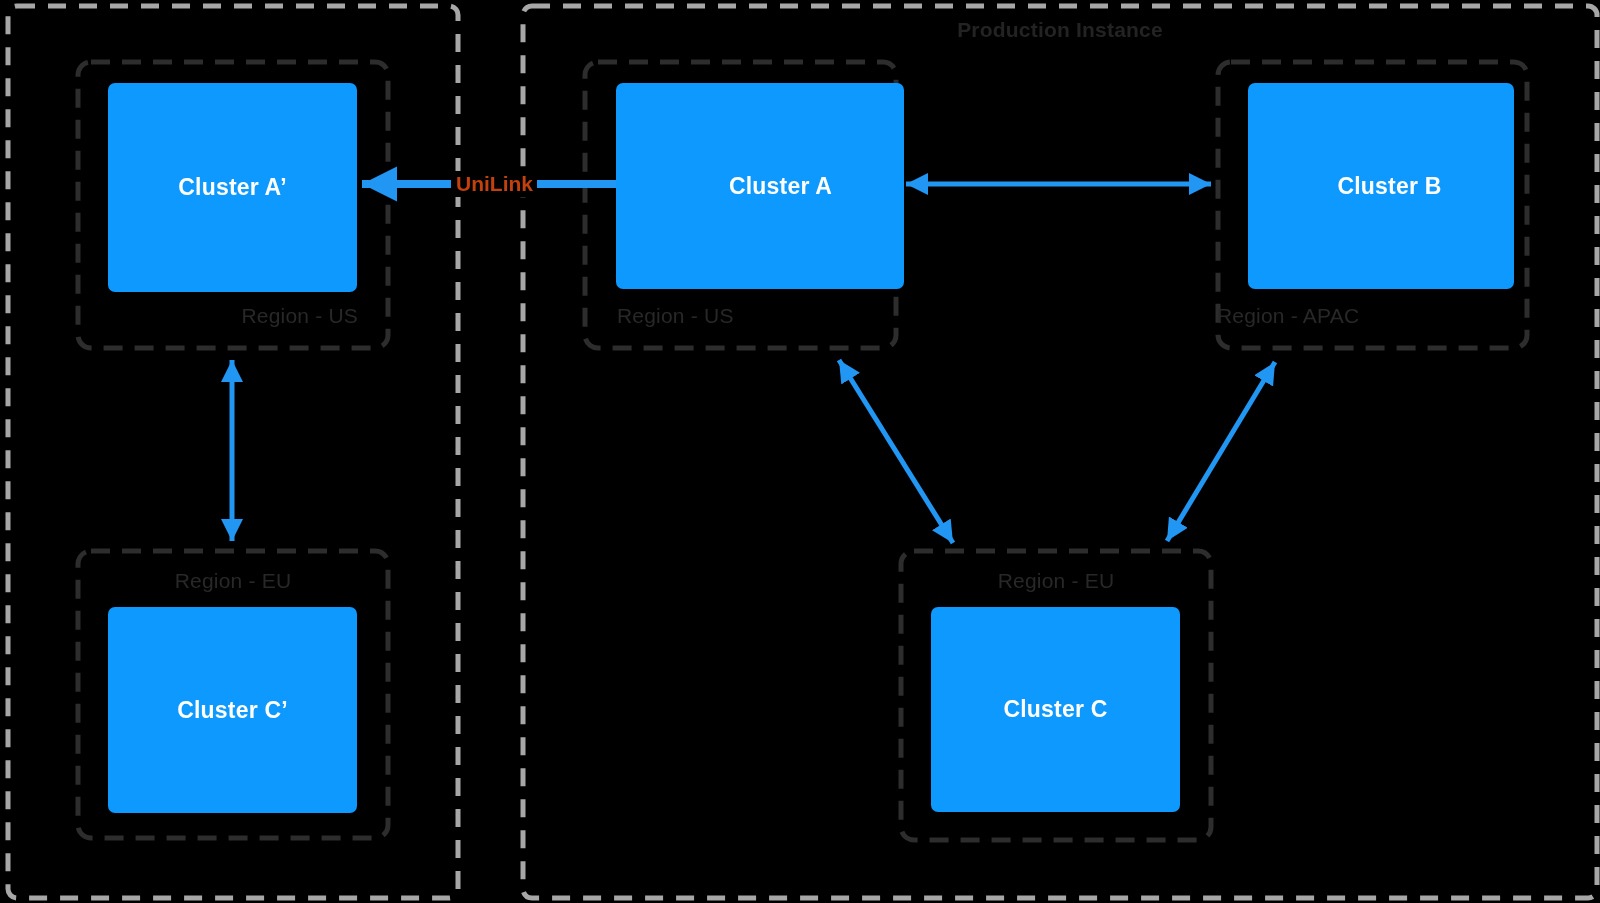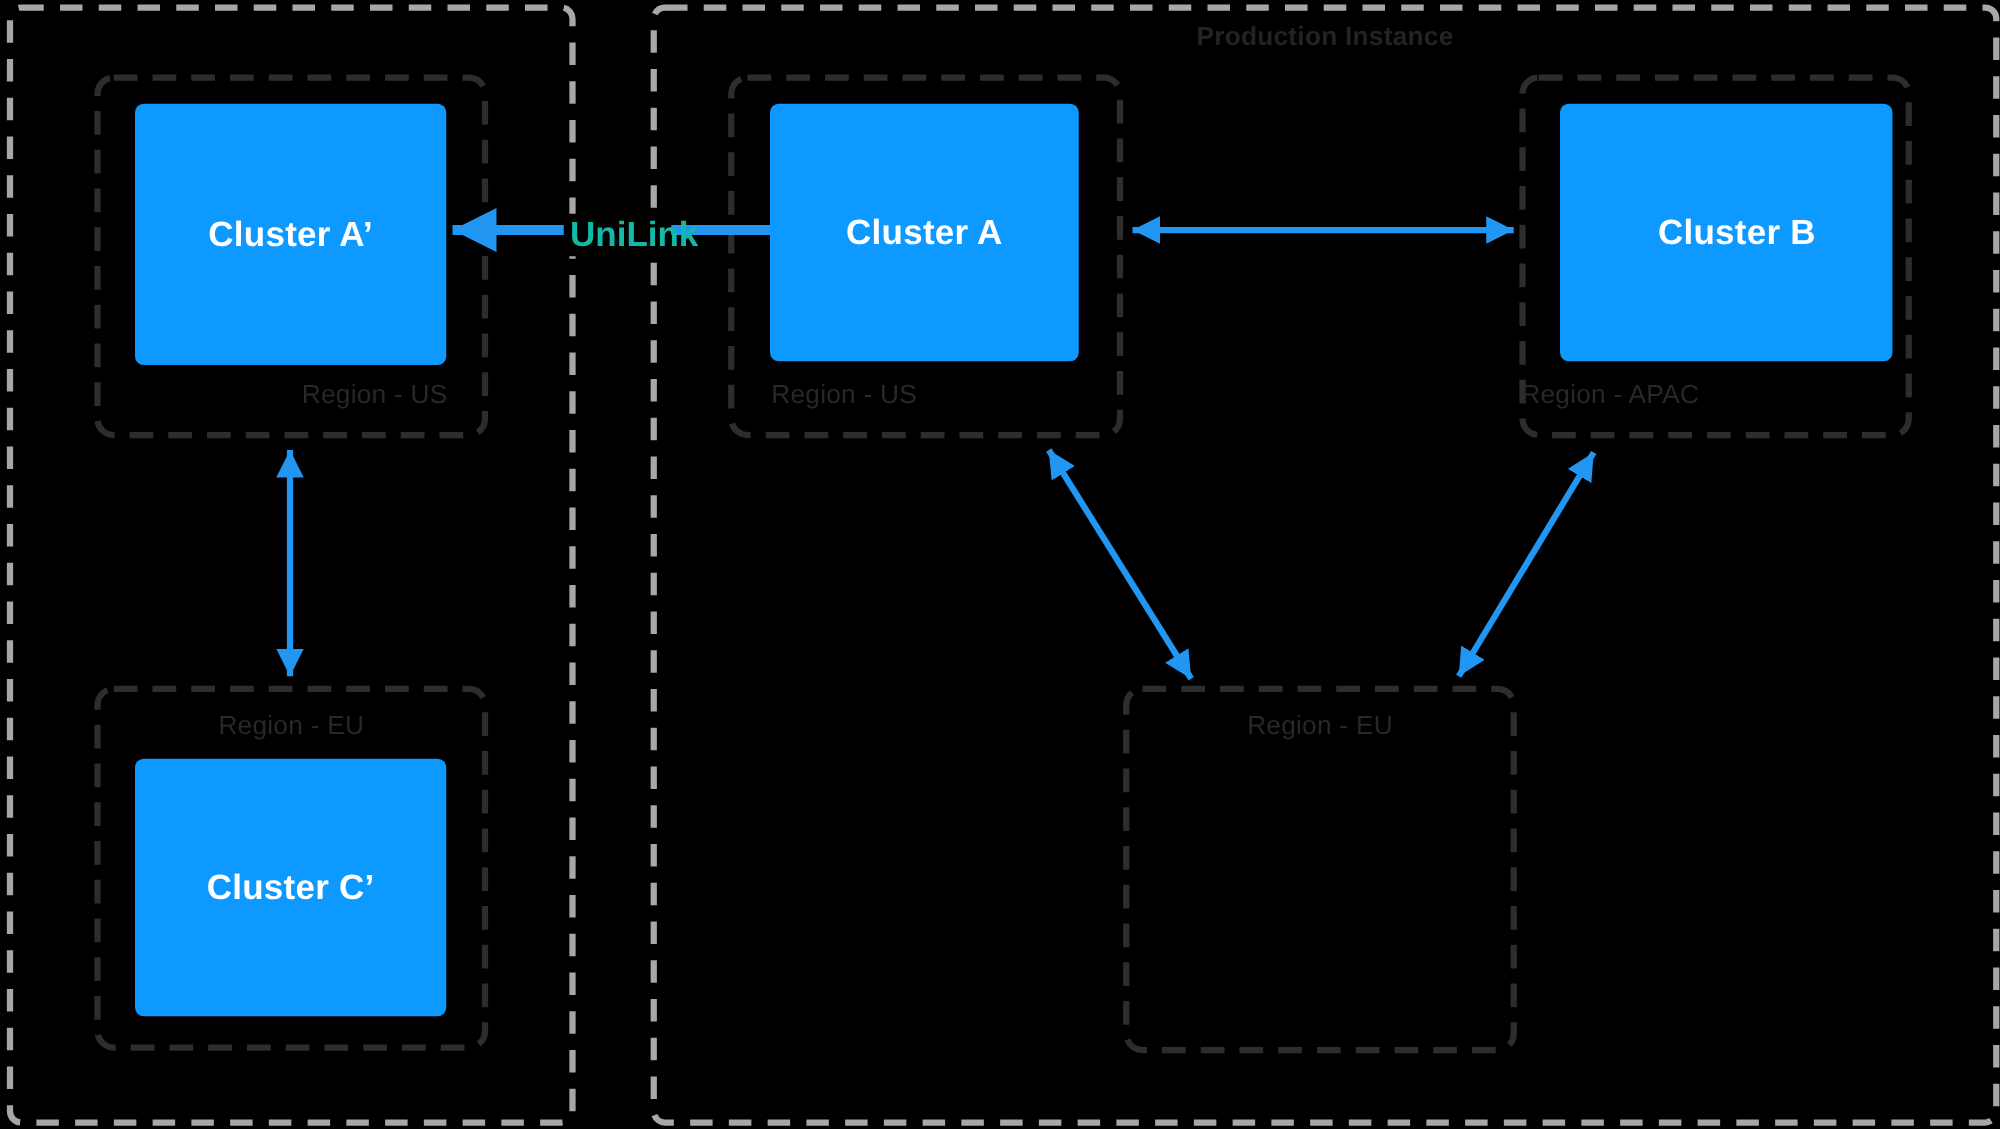--- a/index.html
+++ b/index.html
@@ -43,30 +43,30 @@
   }
   .cluster {
     position: absolute;
     z-index: 2;
     background: #0d99ff;
     border-radius: 7px;
     display: flex;
     align-items: center;
     justify-content: center;
     color: #ffffff;
-    font-size: 28px;
+    font-size: 23px;
     font-weight: 700;
     letter-spacing: 0.2px;
   }
   .link-label {
     position: absolute;
     z-index: 3;
     background: #000000;
-    color: #14b8a6;
-    font-size: 28px;
+    color: #c2410c;
+    font-size: 21px;
     font-weight: 700;
     text-align: left;
     padding: 1px 5px;
   }
 </style>
 </head>
 <body>
 
 <div class="stage">
 
@@ -98,27 +98,30 @@
   <div class="cluster" style="left:108px; top:83px; width:249px; height:209px;">
     <span>Cluster A’</span>
   </div>
   <div class="txt region-label" style="left:98px; top:303px; width:260px; text-align:right;">Region - US</div>
 
   <div class="txt region-label" style="left:78px; top:568px; width:310px; text-align:center;">Region - EU</div>
   <div class="cluster" style="left:108px; top:607px; width:249px; height:206px;">
     <span>Cluster C’</span>
   </div>
 
-  <div class="cluster" style="left:616px; top:83px; width:247px; height:206px;">
+  <div class="cluster" style="left:616px; top:83px; width:247px; height:206px;padding-left:41px;">
     <span>Cluster A</span>
   </div>
   <div class="txt region-label" style="left:617px; top:303px;">Region - US</div>
 
   <div class="cluster" style="left:1248px; top:83px; width:249px; height:206px;padding-left:17px;">
     <span>Cluster B</span>
   </div>
   <div class="txt region-label" style="left:1217px; top:303px; width:280px; ">Region - APAC</div>
 
   <div class="txt region-label" style="left:901px; top:568px; width:310px; text-align:center;">Region - EU</div>
+  <div class="cluster" style="left:931px; top:607px; width:249px; height:205px;">
+    <span>Cluster C</span>
+  </div>
 
   <div class="link-label" style="left:451px; top:171px; width:76px;">UniLink</div>
 
 </div>
 
 </body></html>

